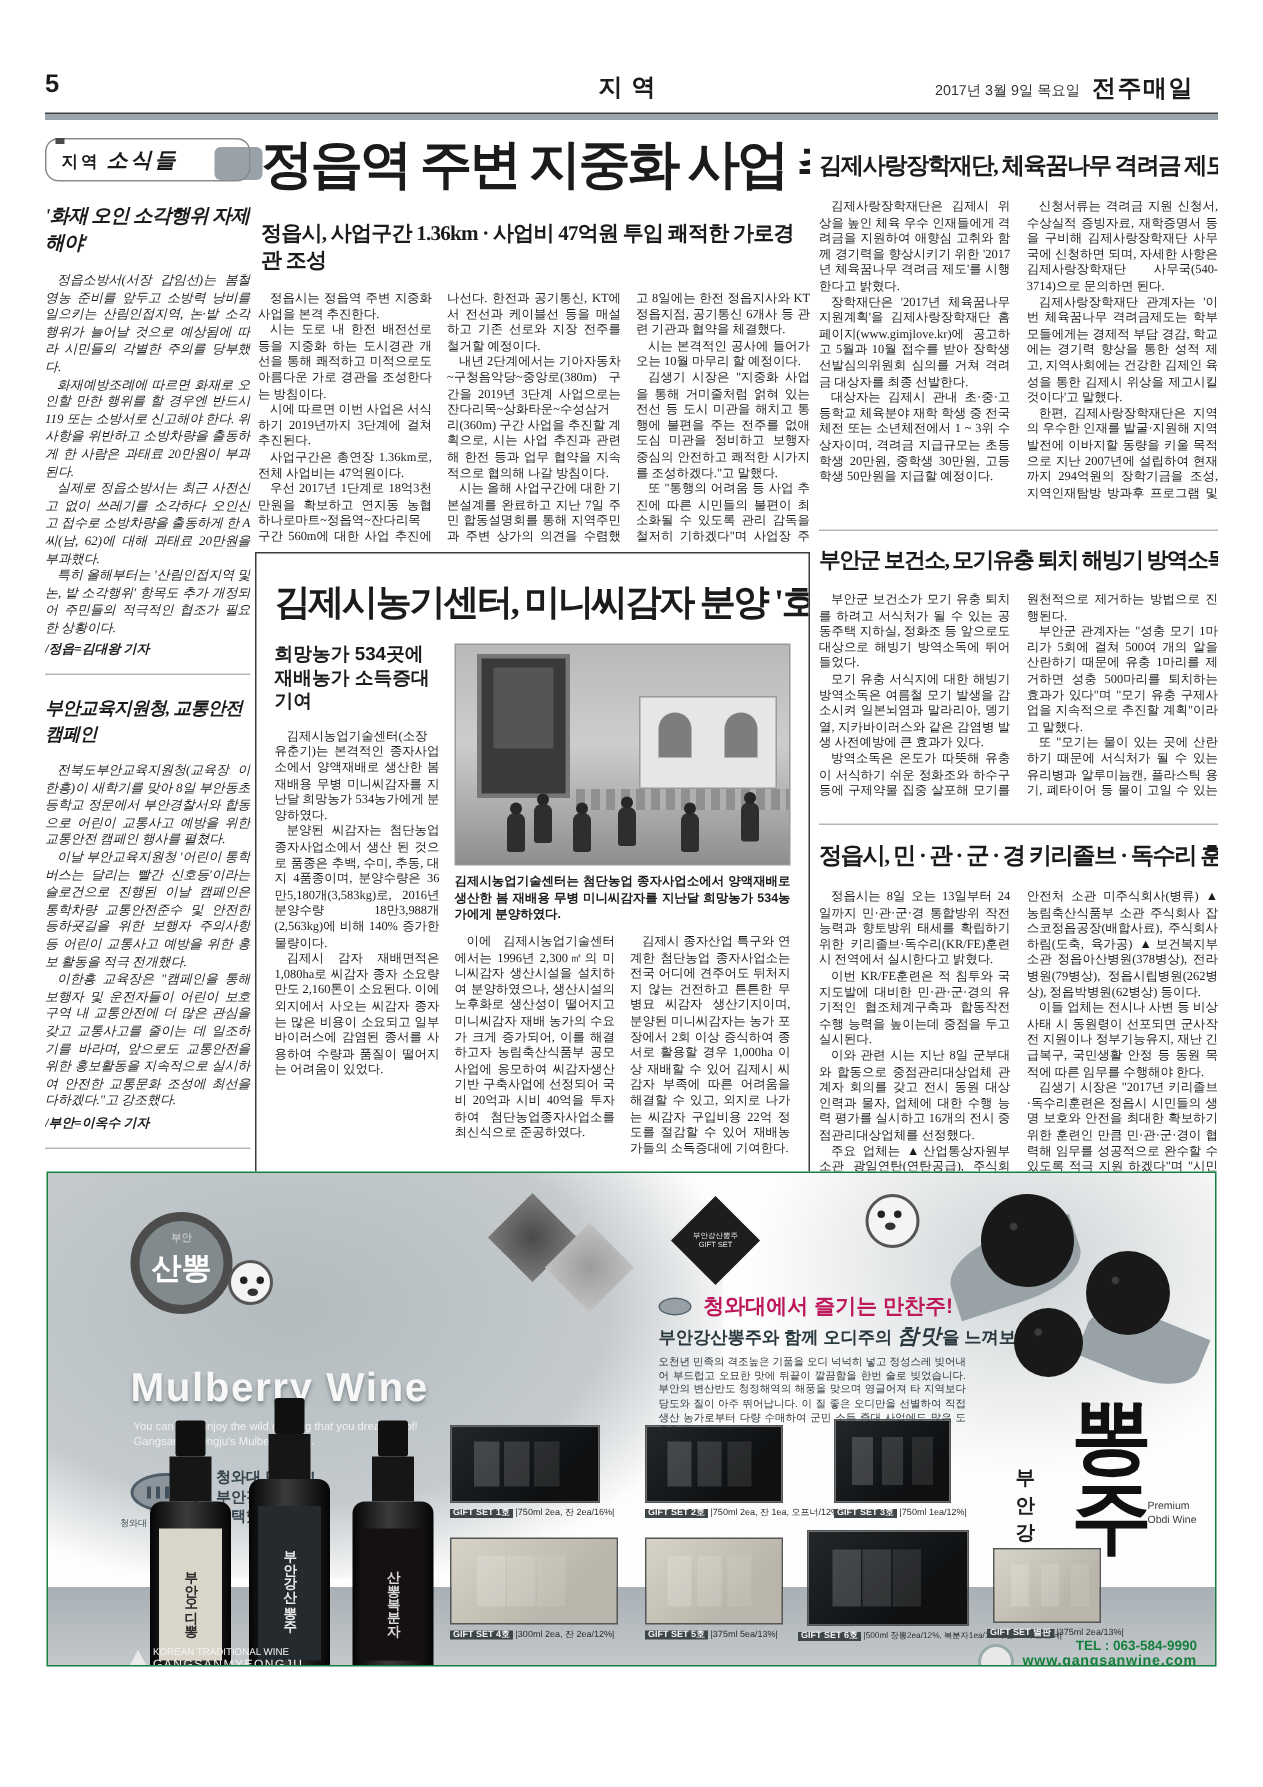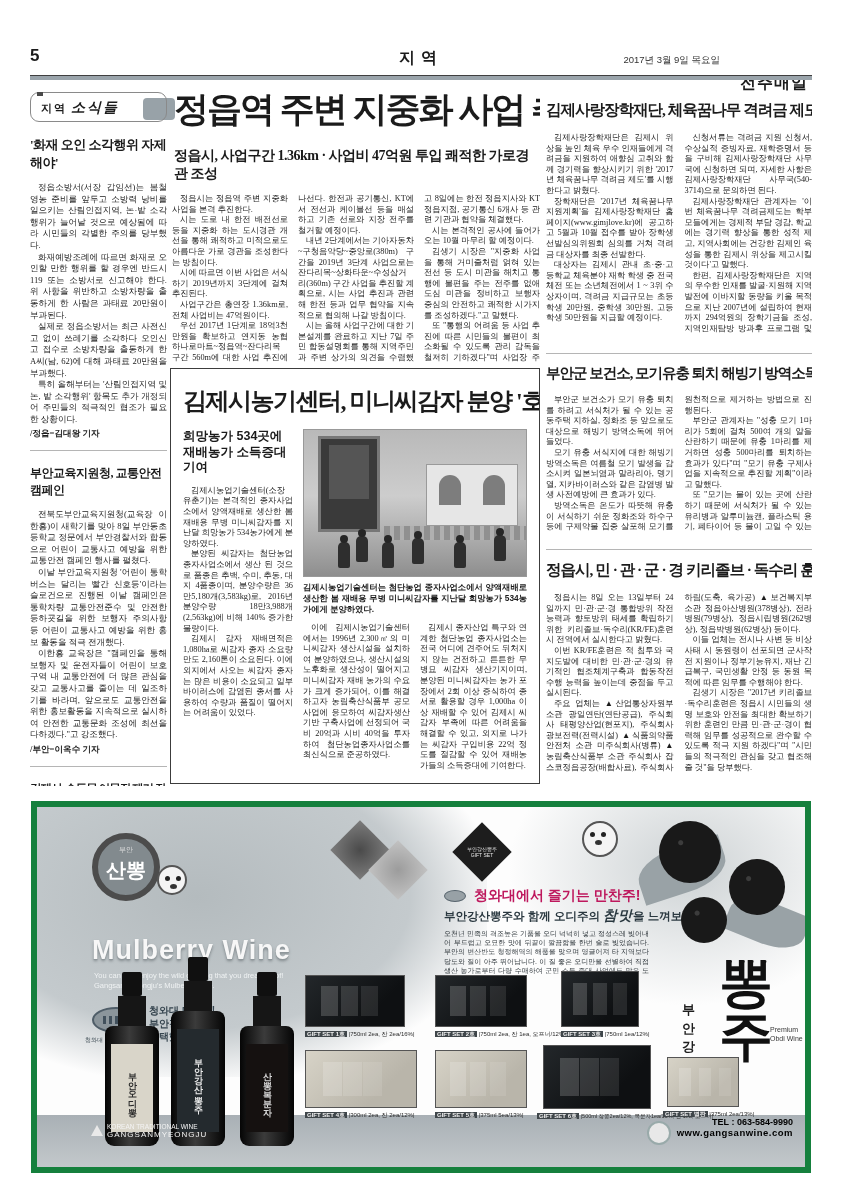--- a/index.html
+++ b/index.html
@@ -5,32 +5,32 @@
   * { box-sizing: border-box; }
   html,body { margin:0; padding:0; background:#dedede; }
   .page { position:relative; width:842px; height:1191px; margin:0 auto; background:#ffffff;
           font-family:"Liberation Serif", serif; color:#1b1b1b; overflow:hidden; }
 
   
   .hdr { position:absolute; left:30px; right:30px; top:46px; height:26px; }
   .hdr .pnum { position:absolute; left:0; top:0; font:bold 17px "Liberation Sans", sans-serif; }
   .hdr .sect { position:absolute; left:50%; transform:translateX(-50%); top:2px; font:bold 16px "Liberation Sans", sans-serif; letter-spacing:6px; }
   .hdr .dateline { position:absolute; right:92px; top:8px; font:9.5px "Liberation Sans", sans-serif; color:#333; }
-  .hdr .paper { position:absolute; right:4px; top:3px; font:bold 16px "Liberation Sans", sans-serif; letter-spacing:1px;margin-top:24px; }
+  .hdr .paper { position:absolute; right:16px; top:3px; font:bold 16px "Liberation Sans", sans-serif; letter-spacing:1px; }
   .hdr-rule { position:absolute; left:30px; right:30px; top:75px; height:5px;
               background:linear-gradient(#3f3f3f 0 1px, #9aa4ab 1px 100%); }
 
   
   .briefs { position:absolute; left:30px; top:92px; width:137px; height:694px; overflow:hidden; }
   .briefs-box { position:relative; border:1px solid #8a8a8a; border-radius:9px; padding:5px 10px 4px; }
   .briefs-box .bullet { position:absolute; left:6px; top:-3px; width:6px; height:6px; background:#4a4a4a; }
   .briefs-box .lbl1 { font:bold 11px "Liberation Sans", sans-serif; letter-spacing:2px; }
   .briefs-box .lbl2 { font:italic bold 14px "Liberation Serif", serif; letter-spacing:2px; }
   .briefs-tab { position:absolute; left:143px; top:98px; width:32px; height:22px; background:#98a2a8; border-radius:4px; }
-  .brief { padding:12px 0 10px; }
+  .brief { padding:12px 0 10px;font-style:italic; }
   .brief + .brief { border-top:1px solid #b5b5b5; }
   .brief h3 { margin:2px 0 10px; font-size:13px; letter-spacing:-0.5px; }
   .body-txt p { margin:0; font-size:8.6px; line-height:11.6px; text-align:justify; text-indent:8px; }
   .byline { margin-top:3px !important; text-align:right; font-weight:bold; text-indent:0 !important; }
 
   
   .main-art { position:absolute; left:172px; top:86px; width:368px; height:278px; overflow:hidden; }
   .main-art h1 { margin:0 0 0 2px; font-size:35px; font-weight:900; letter-spacing:-2px; white-space:nowrap; }
   .main-art .subhead { margin:14px 0 11px 2px; font-size:14px; font-weight:bold; letter-spacing:-0.5px; }
   .main-body { column-count:3; column-gap:10px; height:172px; overflow:hidden;
@@ -64,22 +64,22 @@
       background:#7d7d7d; border-radius:11px 11px 0 0; }
   .ph-bld::before { left:12px; } .ph-bld::after { right:12px; }
   .ph-fence { position:absolute; left:80px; right:0; top:96px; height:14px; background:repeating-linear-gradient(90deg,#909090 0 6px,#b0b0b0 6px 10px); }
   .fig { position:absolute; bottom:8px; width:12px; height:26px; background:#2e2e2e; border-radius:5px 5px 2px 2px; }
   .fig::before { content:""; position:absolute; top:-7px; left:2px; width:8px; height:8px; border-radius:50%; background:#262626; }
   .f-cap { margin:5px 0 8px; font:bold 8.3px/11px "Liberation Sans", sans-serif; text-align:justify; }
   .f-rest { column-count:2; column-gap:10px; height:158px; overflow:hidden; text-align:justify; }
   .f-rest p { margin:0; font-size:8.3px; line-height:10.6px; text-indent:8px; }
 
   
-  .ad { position:absolute; left:31px; top:801px; width:780px; height:372px; background:#fdfdfd;
-        overflow:hidden; border:6px solid #15803d; font-family:"Liberation Sans", sans-serif; }
+  .ad { position:absolute; left:31px; top:781px; width:780px; height:330px; background:#fdfdfd;
+        overflow:hidden; border:1px solid #15803d; font-family:"Liberation Sans", sans-serif; }
   .ad-blob { position:absolute; left:-50px; top:-40px; width:500px; height:310px;
              background:radial-gradient(ellipse at 42% 42%, #b4bbbe 0%, #c4cacd 52%, rgba(255,255,255,0) 74%); }
   .ad-blob2 { position:absolute; left:470px; top:-30px; width:330px; height:230px;
               background:radial-gradient(ellipse at 55% 40%, #cdd2d4 0%, rgba(255,255,255,0) 70%); }
   .ad-table { position:absolute; left:0; bottom:0; width:100%; height:52px;
               background:linear-gradient(#a9b0b5,#c3c8cb); }
   .ad-logo { position:absolute; left:55px; top:26px; width:68px; height:68px; border-radius:50%;
              border:6px solid #4c4c4c; background:#828a8e; color:#fff; text-align:center; }
   .ad-logo .lg-top { display:block; font-size:7px; margin-top:6px; color:#ddd; }
   .ad-logo .lg-main { display:block; font:bold 20px "Liberation Serif", serif; margin-top:2px; }
@@ -134,21 +134,21 @@
   .gift-img { position:absolute; border:1px solid #555; }
   .gi-dark { background:linear-gradient(135deg,#23272a,#0e1012 70%); }
   .gi-light { background:linear-gradient(135deg,#d7d3c7,#b9b5aa 70%); }
   .gift-img::after { content:""; position:absolute; left:15%; top:20%; width:18%; height:60%; background:rgba(255,255,255,0.18);
                      box-shadow:20px 0 0 rgba(255,255,255,0.14), 40px 0 0 rgba(255,255,255,0.10); }
   .gift-label { position:absolute; font-size:6px; line-height:7px; color:#2c2c2c; white-space:nowrap; }
   .gift-label b { background:#3f464a; color:#f2f2f2; padding:0 2px; font-size:6px; }
   .ad-maker { position:absolute; left:70px; top:316px; color:#f4f4f4; font-size:6.5px; line-height:8px; }
   .ad-maker .tri { position:absolute; left:-16px; top:2px; width:0; height:0; border-left:6px solid transparent;
                    border-right:6px solid transparent; border-bottom:11px solid #e9e9e9; }
-  .ad-contact { position:absolute; right:12px; top:310px; text-align:right; color:#000000; }
+  .ad-contact { position:absolute; right:12px; top:310px; text-align:right; color:#15803d; }
   .ad-contact .tel { font-weight:bold; font-size:9px; }
   .ad-contact .web { font-weight:bold; font-size:9.5px; letter-spacing:0.5px; }
   .ad-contact .cemblem { position:absolute; left:-30px; top:4px; width:24px; height:24px; border-radius:50%;
                    background:#e8e8e8; border:2px solid #9aa; }
 </style>
 </head>
 <body>
 
 <div class="page">
 
@@ -237,20 +237,21 @@
         <p>또 "모기는 물이 있는 곳에 산란하기 때문에 서식처가 될 수 있는 유리병과 알루미늄캔, 플라스틱 용기, 폐타이어 등 물이 고일 수 있는 인공용기를 제거하는 것도 생활 속에서 쉽게 방역활동 실천할 수 있는 방법"이라며 "주민들의 적극적인 동참을 당부드린다"고 강조했다.</p>
 
       </div>
     </div>
 
     <div class="r-art">
       <h2>정읍시, 민 · 관 · 군 · 경 키리졸브 · 독수리 훈련</h2>
       <div class="r-body rb3">
         <p>정읍시는 8일 오는 13일부터 24일까지 민·관·군·경 통합방위 작전능력과 향토방위 태세를 확립하기 위한 키리졸브·독수리(KR/FE)훈련 시 전역에서 실시한다고 밝혔다.</p>
         <p>이번 KR/FE훈련은 적 침투와 국지도발에 대비한 민·관·군·경의 유기적인 협조체계구축과 합동작전 수행 능력을 높이는데 중점을 두고 실시된다.</p>
+        <p>이와 관련 시는 지난 8일 군부대와 합동으로 중점관리대상업체 관계자 회의를 갖고 전시 동원 대상 인력과 물자, 업체에 대한 수행 능력 평가를 실시하고 16개의 전시 중점관리대상업체를 선정했다.</p>
         <p>주요 업체는 ▲산업통상자원부 소관 광일연탄(연탄공급), 주식회사 태평양산업(현포지), 주식회사 광보전력(전력시설) ▲식품의약품안전처 소관 미주식회사(병류) ▲농림축산식품부 소관 주식회사 잡스코정읍공장(배합사료), 주식회사 하림(도축, 육가공) ▲보건복지부 소관 정읍아산병원(378병상), 전라병원(79병상), 정읍시립병원(262병상), 정읍박병원(62병상) 등이다.</p>
         <p>이들 업체는 전시나 사변 등 비상사태 시 동원령이 선포되면 군사작전 지원이나 정부기능유지, 재난 긴급복구, 국민생활 안정 등 동원 목적에 따른 임무를 수행해야 한다.</p>
         <p>김생기 시장은 "2017년 키리졸브·독수리훈련은 정읍시 시민들의 생명 보호와 안전을 최대한 확보하기 위한 훈련인 만큼 민·관·군·경이 협력해 임무를 성공적으로 완수할 수 있도록 적극 지원 하겠다"며 "시민들의 적극적인 관심을 갖고 협조해 줄 것"을 당부했다.</p>
 
       </div>
     </div>
   </div>
 
   <div class="feature">
     <h2>김제시농기센터, 미니씨감자 분양 '호응'</h2>

